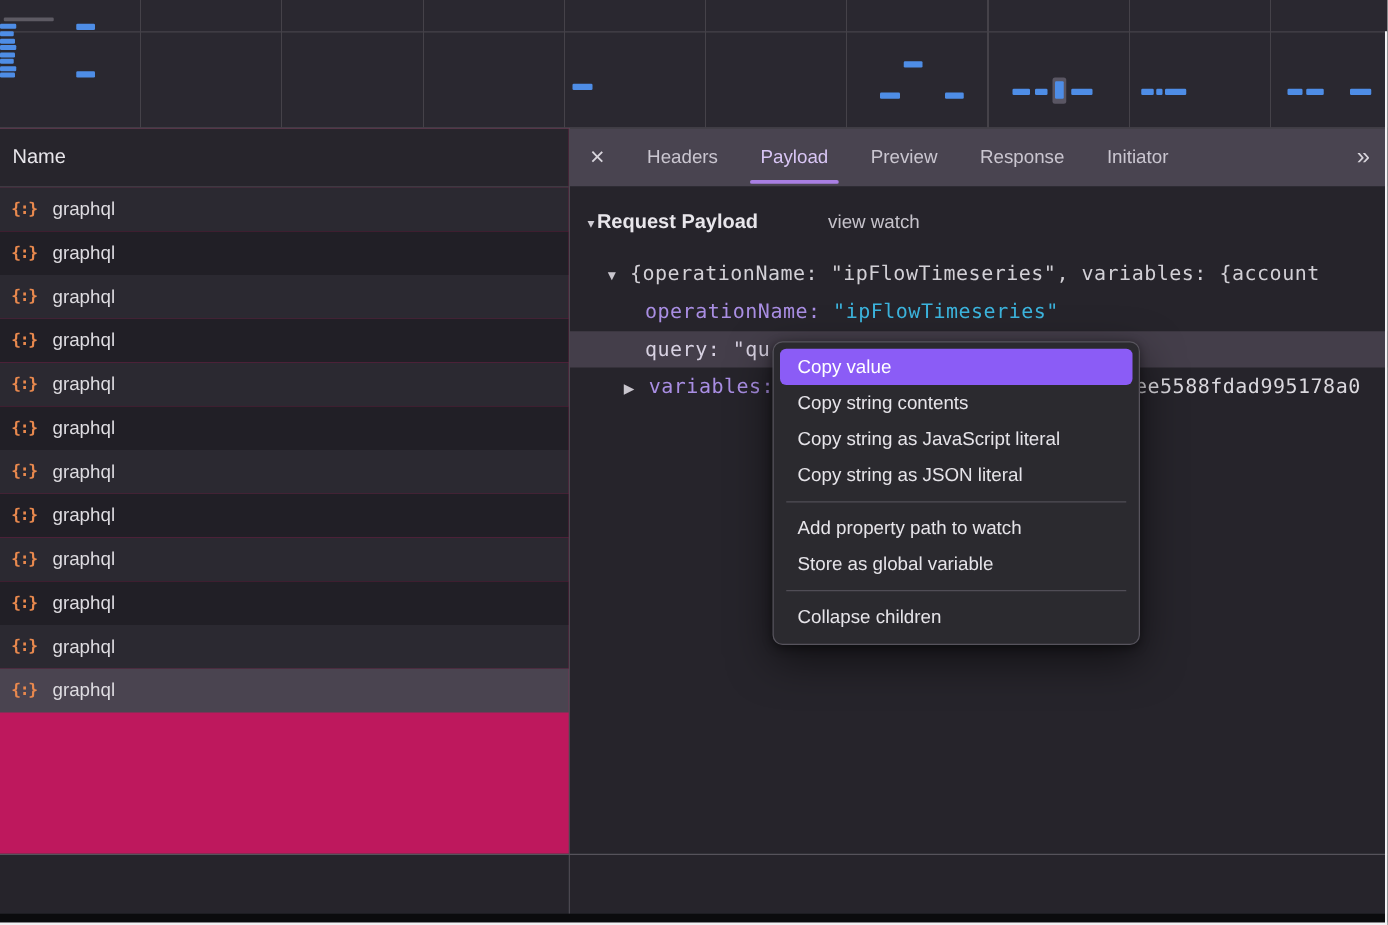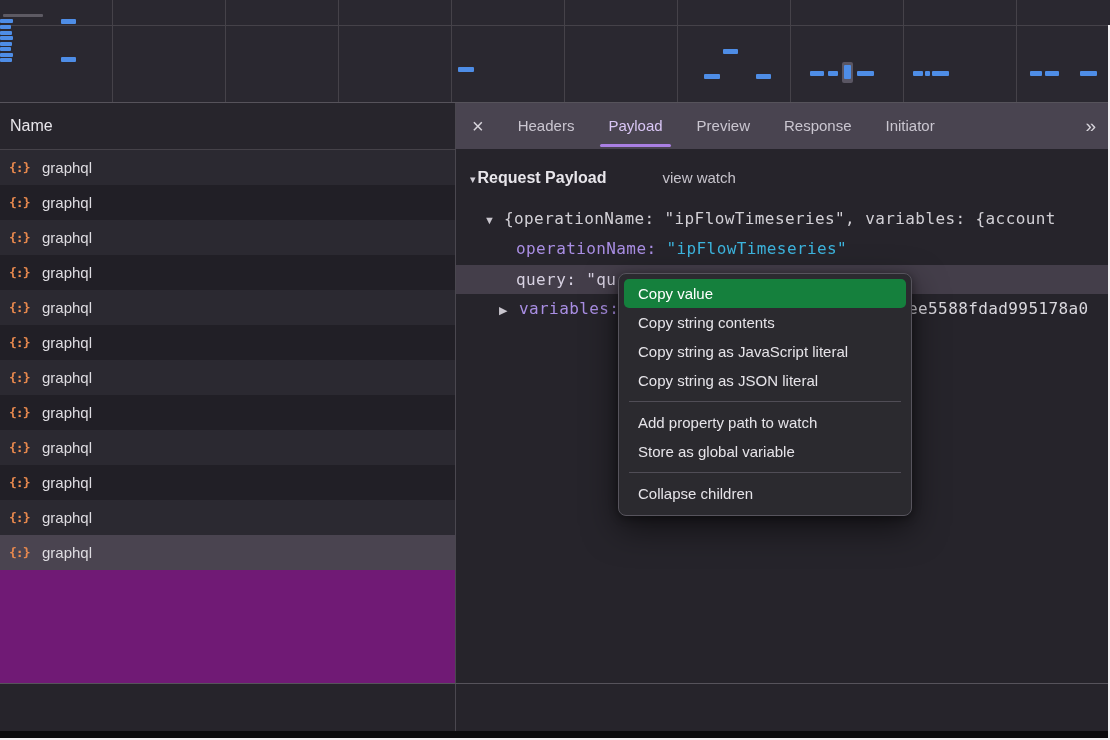--- a/index.html
+++ b/index.html
@@ -12,21 +12,21 @@
   .overview .grid{position:absolute;inset:0;
       background-image:repeating-linear-gradient(to right,transparent 0 112px,#454249 112px 113px);}
   .overview .hline{position:absolute;left:0;right:0;top:25px;height:1px;background:#454249;}
   .obar{position:absolute;background:#4e8de6;border-radius:1px;}
   .obar.gray{background:#5d5a63;}
   .selbox{position:absolute;background:#5a5663;border-radius:2px;}
   .selbox .inner{position:absolute;background:#4e8de6;border-radius:1px;}
 
   
   .main{position:absolute;left:0;top:103px;width:1110px;height:580px;}
-  .left{position:absolute;left:0;top:0;width:455px;height:580px;background:#701a75;border-right:1px solid #4a474f;}
+  .left{position:absolute;left:0;top:0;width:455px;height:580px;background:#be185d;border-right:1px solid #4a474f;}
   .name-header{height:46px;line-height:46px;padding-left:10px;font-size:16px;color:#e8e6eb;
                background:#27252c;border-bottom:1px solid #454249;}
   .row{height:35px;display:flex;align-items:center;padding-left:9px;gap:9px;font-size:15px;color:#dedce1;}
   .row.odd{background:#2b2931;}
   .row.even{background:#211f26;}
   .row.selected{background:#4a4450;}
   .icon-json{color:#e9894e;font-family:"DejaVu Sans Mono",monospace;font-size:13px;font-weight:bold;
              letter-spacing:-1px;width:24px;flex:0 0 24px;}
 
   
@@ -62,21 +62,21 @@
   .frag{position:absolute;left:452px;top:0;}
   .t3 .frag{color:#d7d1e1;}
   .t4 .frag{color:#dad8de;}
 
   
   .ctx{position:absolute;left:162px;top:170px;width:292px;background:#2b2a2f;
        border:1px solid #57545d;border-radius:8px;padding:5px 0 7px;z-index:5;
        box-shadow:0 12px 34px rgba(0,0,0,.55),0 2px 8px rgba(0,0,0,.4);
        font-size:15px;color:#e6e4e9;}
   .ctx-item{height:29px;line-height:29px;margin:0 5px;padding:0 14px;border-radius:5px;white-space:nowrap;}
-  .ctx-item.hl{background:#15803d;color:#ffffff;}
+  .ctx-item.hl{background:#8b5cf6;color:#ffffff;}
   .ctx-sep{height:1px;background:#504d56;margin:6px 10px;}
 
   
   .footer-div{position:absolute;left:0;top:683px;width:1110px;height:1px;background:#56535b;}
   .summary{position:absolute;left:0;top:684px;width:1110px;height:47px;background:#26242b;}
   .vdiv2{position:absolute;left:455px;top:684px;width:1px;height:47px;background:#4a474f;}
   .blackbar{position:absolute;left:0;top:731px;width:1110px;height:7px;background:#0b0b0d;}
   .whitebottom{position:absolute;left:0;top:738px;width:1110px;height:2px;background:#f2f1f3;}
   .whiteright{position:absolute;right:0;top:25px;width:2px;height:715px;background:#f2f1f3;z-index:9;}
 </style>

